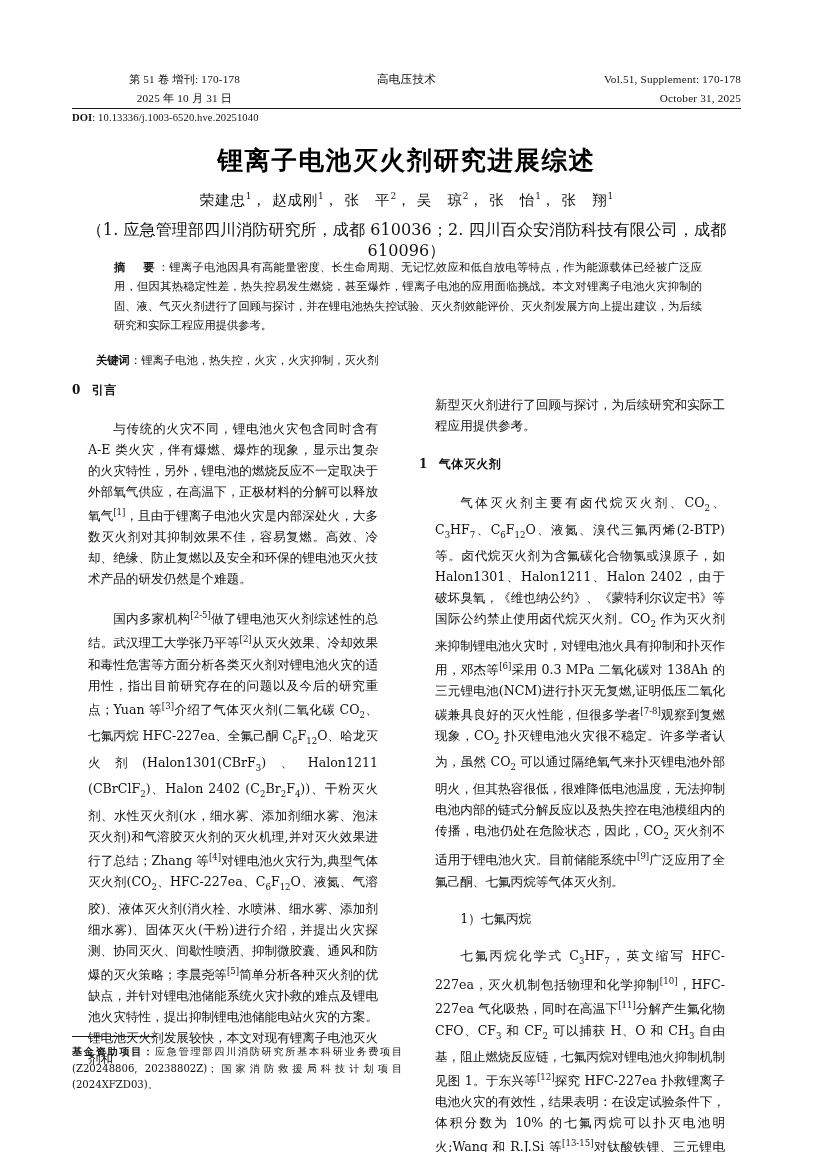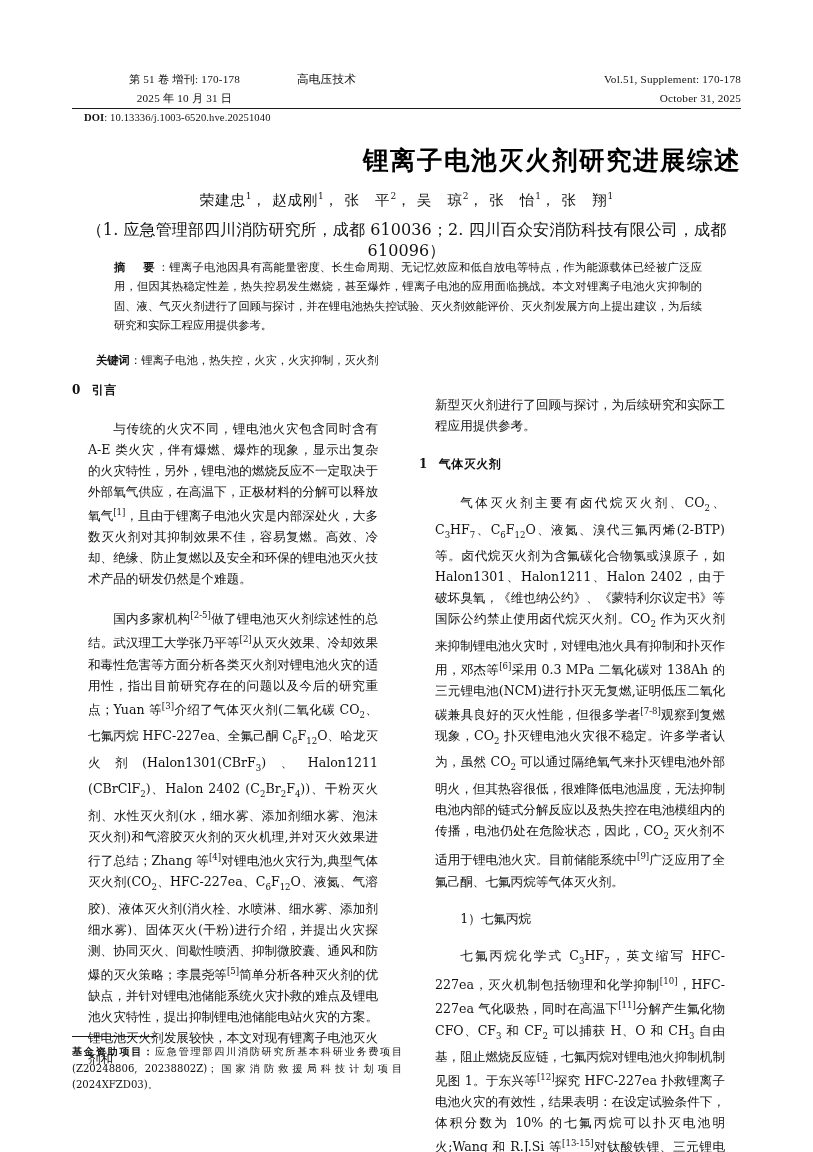--- a/index.html
+++ b/index.html
@@ -33,49 +33,49 @@
   }
   .jhead-row {
     display: flex;
     justify-content: space-between;
     align-items: baseline;
     font-size: 11.2px;
     line-height: 19px;
     letter-spacing: 0.2px;
   }
   .jh-left  { width: 225px; text-align: center; }
-  .jh-mid   { width: 219px; text-align: left; }
+  .jh-mid   { width: 219px; text-align: center; }
   .jh-right { width: 225px; text-align: right; }
   .jh-mid-cn { font-family: "DejaVu Serif", serif; font-size: 11.6px; }
   .jh-mid-en { font-size: 11.2px; }
 
   .rule-head {
     position: absolute;
     top: 108px;
     left: 0;
     width: 669px;
     border-top: 1.1px solid #1a1a1a;
   }
   .doi {
     position: absolute;
     top: 110px;
-    left: 12px;
+    left: 0;
     font-size: 10.6px;
     line-height: 16px;
     letter-spacing: 0.1px;
   }
   .doi b { font-weight: bold; }
 
   
   .title {
     position: absolute;
     top: 143px;
     left: 0;
     width: 669px;
-    text-align: right;
+    text-align: center;
     font-family: "DejaVu Serif", serif;
     font-weight: bold;
     font-size: 25.5px;
     letter-spacing: 1.5px;
     color: #000;
   }
   .authors {
     position: absolute;
     top: 191px;
     left: 0;

